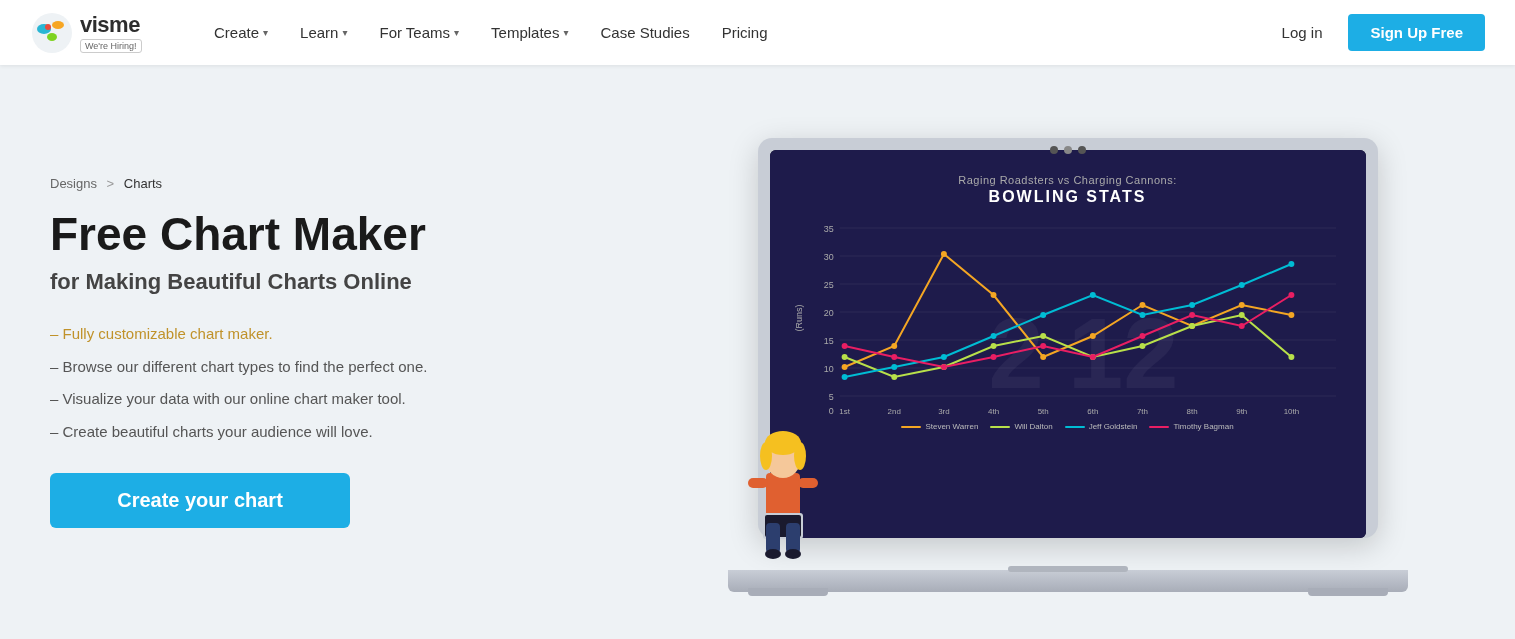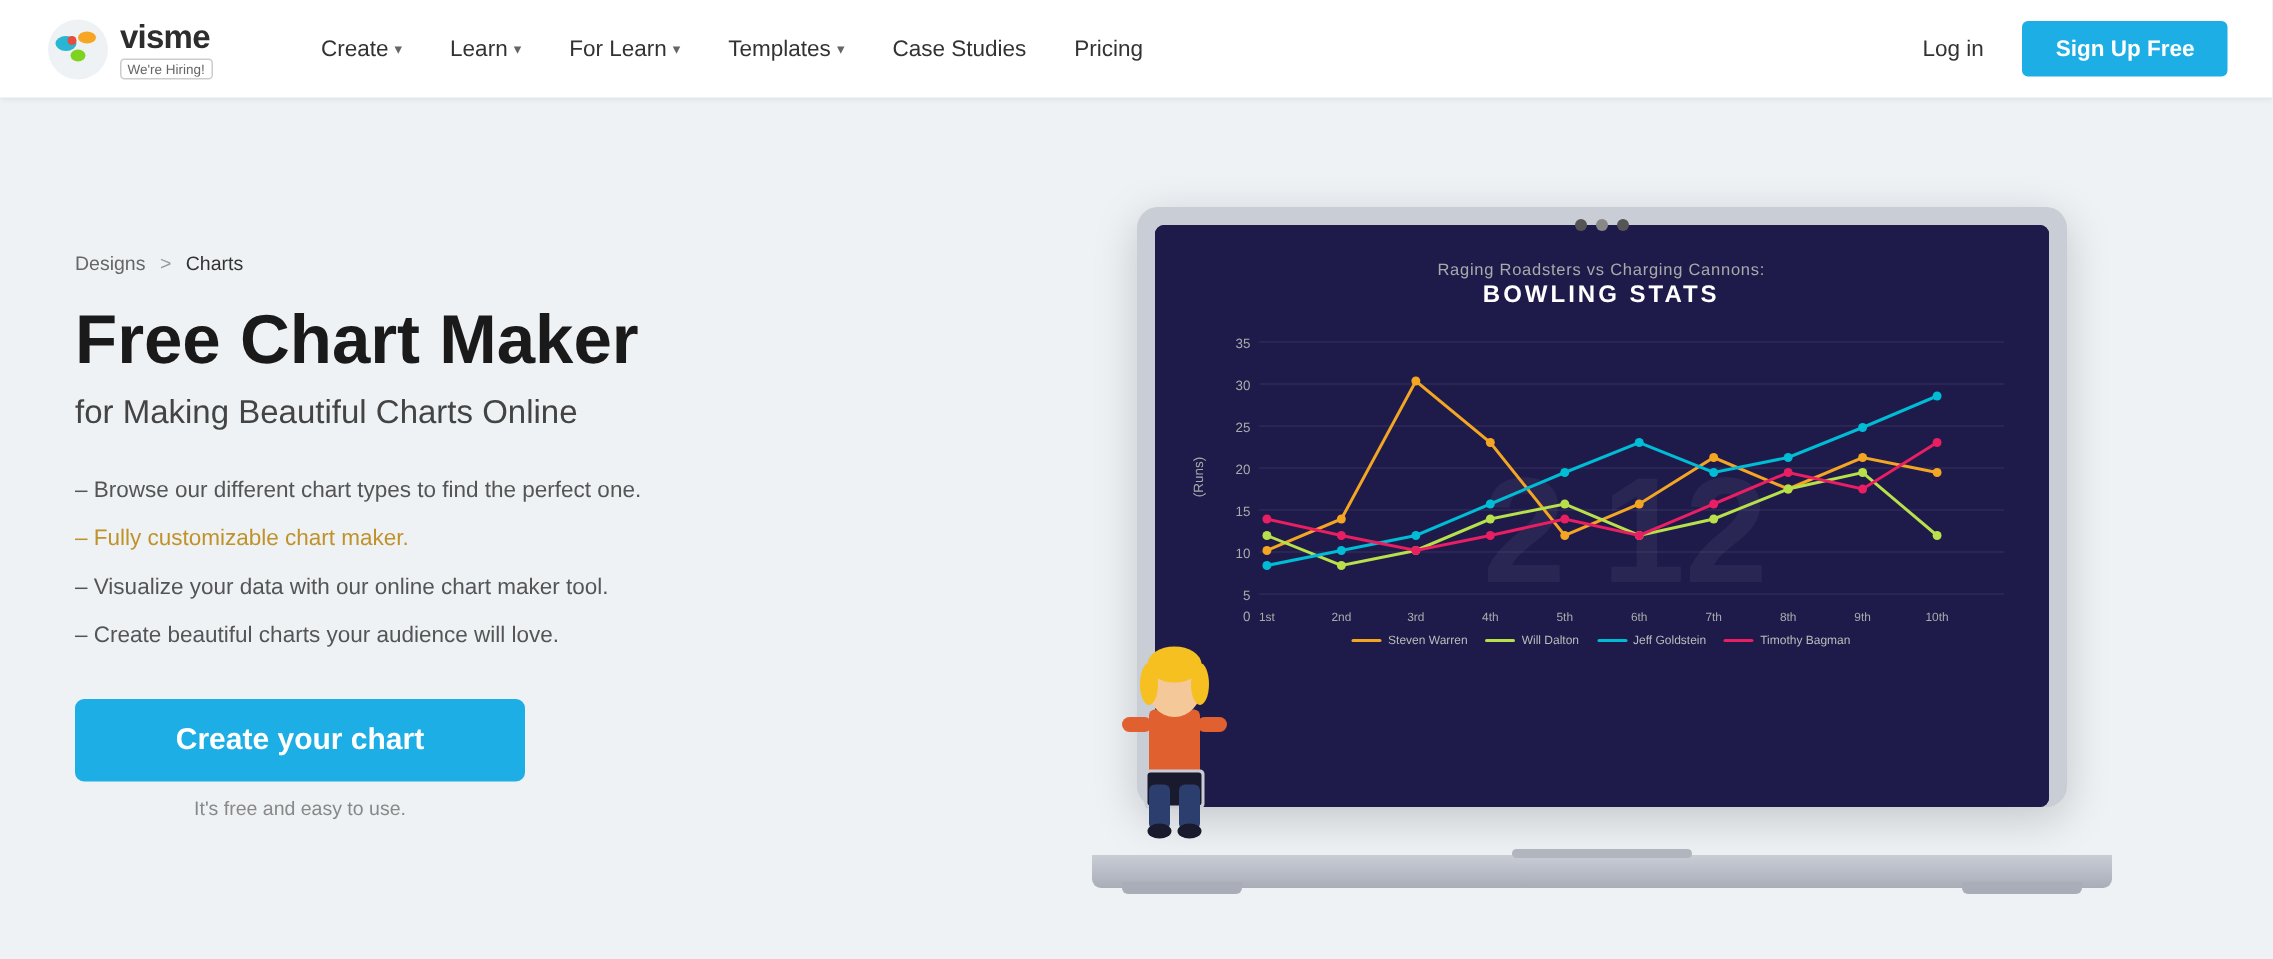--- a/index.html
+++ b/index.html
@@ -112,21 +112,21 @@
     .breadcrumb-current { color: #333; }
     .hero-title {
       font-size: 46px;
       font-weight: 800;
       color: #1a1a1a;
       line-height: 1.1;
       margin-bottom: 10px;
     }
     .hero-subtitle {
       font-size: 22px;
-      font-weight: 400;
+      font-weight: 700;
       color: #444;
       margin-bottom: 28px;
     }
     .feature-list {
       list-style: none;
       margin-bottom: 30px;
     }
     .feature-list li {
       font-size: 15px;
       color: #555;
@@ -321,21 +321,21 @@
   <div class="nav-links">
     <div class="nav-item">
       <span>Create</span>
       <span class="nav-chevron">▾</span>
     </div>
     <div class="nav-item">
       <span>Learn</span>
       <span class="nav-chevron">▾</span>
     </div>
     <div class="nav-item">
-      <span>For Learn</span>
+      <span>For Teams</span>
       <span class="nav-chevron">▾</span>
     </div>
     <div class="nav-item">
       <span>Templates</span>
       <span class="nav-chevron">▾</span>
     </div>
     <div class="nav-item">
       <span>Case Studies</span>
     </div>
     <div class="nav-item">
@@ -355,28 +355,27 @@
     <div class="breadcrumb">
       <a href="#">Designs</a>
       <span class="breadcrumb-sep">&gt;</span>
       <span class="breadcrumb-current">Charts</span>
     </div>
 
     <h1 class="hero-title">Free Chart Maker</h1>
     <p class="hero-subtitle">for Making Beautiful Charts Online</p>
 
     <ul class="feature-list">
+      <li><span class="highlight">– Fully customizable chart maker.</span></li>
       <li>– Browse our different chart types to find the perfect one.</li>
-      <li><span class="highlight">– Fully customizable chart maker.</span></li>
       <li>– Visualize your data with our online chart maker tool.</li>
       <li>– Create beautiful charts your audience will love.</li>
     </ul>
 
     <button class="cta-btn">Create your chart</button>
-    <div class="cta-sub">It's free and easy to use.</div>
   </div>
 
   <div class="hero-right">
     <div class="laptop-container">
 
       <div class="laptop-screen-outer">
         <div class="laptop-dots">
           <div class="laptop-dot"></div>
           <div class="laptop-dot" style="background:#888;"></div>
           <div class="laptop-dot"></div>

